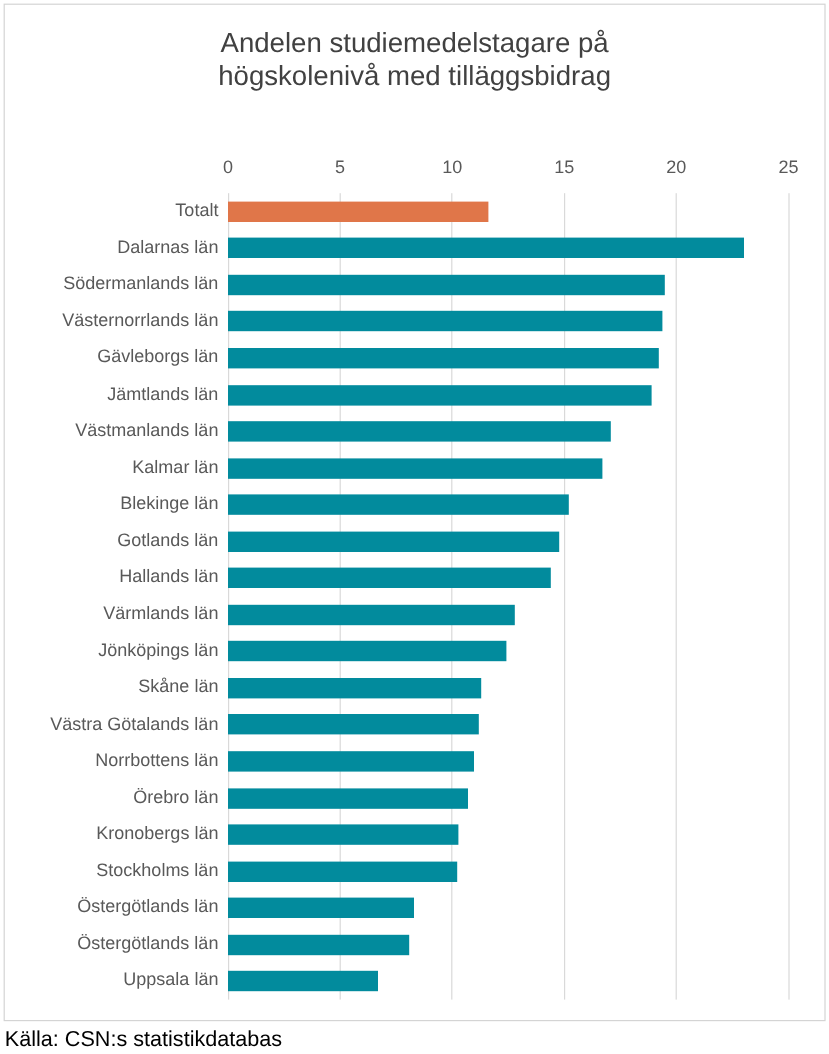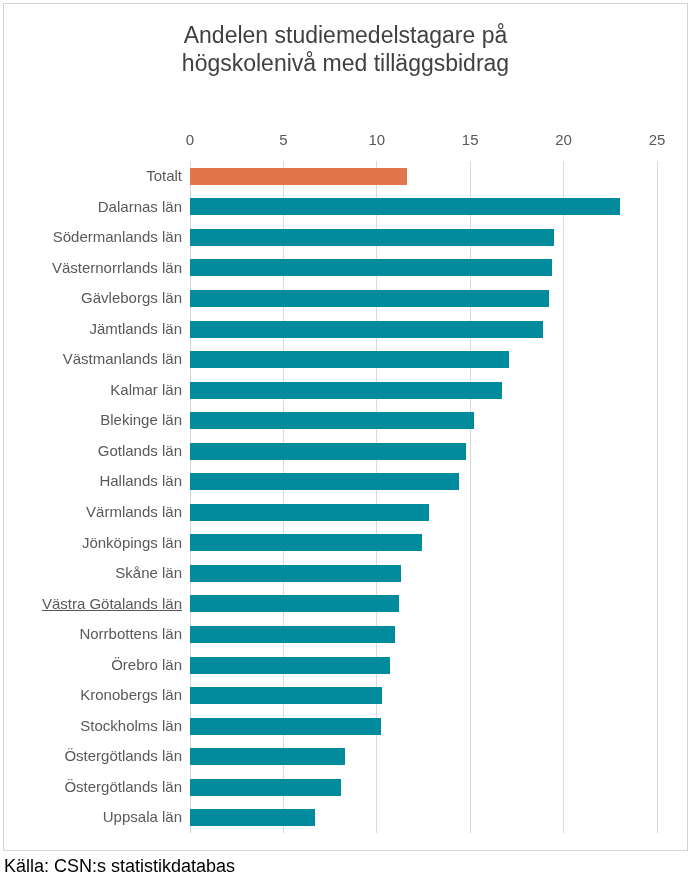--- a/index.html
+++ b/index.html
@@ -89,21 +89,21 @@
       <div class="cat-label" style="top: 435.909px; line-height: 30.5455px;">Gotlands län</div>
       <div class="bar" style="left: 190px; top: 442.682px; width: 276.464px; height: 17px; background: rgb(2, 139, 157);"></div>
       <div class="cat-label" style="top: 466.455px; line-height: 30.5455px;">Hallands län</div>
       <div class="bar" style="left: 190px; top: 473.227px; width: 268.992px; height: 17px; background: rgb(2, 139, 157);"></div>
       <div class="cat-label" style="top: 497px; line-height: 30.5455px;">Värmlands län</div>
       <div class="bar" style="left: 190px; top: 503.773px; width: 239.104px; height: 17px; background: rgb(2, 139, 157);"></div>
       <div class="cat-label" style="top: 527.545px; line-height: 30.5455px;">Jönköpings län</div>
       <div class="bar" style="left: 190px; top: 534.318px; width: 231.632px; height: 17px; background: rgb(2, 139, 157);"></div>
       <div class="cat-label" style="top: 558.091px; line-height: 30.5455px;">Skåne län</div>
       <div class="bar" style="left: 190px; top: 564.864px; width: 211.084px; height: 17px; background: rgb(2, 139, 157);"></div>
-      <div class="cat-label" style="top: 588.636px; line-height: 30.5455px; text-decoration: underline;">Västra Götalands län</div>
+      <div class="cat-label" style="top: 588.636px; line-height: 30.5455px;">Västra Götalands län</div>
       <div class="bar" style="left: 190px; top: 595.409px; width: 209.216px; height: 17px; background: rgb(2, 139, 157);"></div>
       <div class="cat-label" style="top: 619.182px; line-height: 30.5455px;">Norrbottens län</div>
       <div class="bar" style="left: 190px; top: 625.955px; width: 205.48px; height: 17px; background: rgb(2, 139, 157);"></div>
       <div class="cat-label" style="top: 649.727px; line-height: 30.5455px;">Örebro län</div>
       <div class="bar" style="left: 190px; top: 656.5px; width: 199.876px; height: 17px; background: rgb(2, 139, 157);"></div>
       <div class="cat-label" style="top: 680.273px; line-height: 30.5455px;">Kronobergs län</div>
       <div class="bar" style="left: 190px; top: 687.045px; width: 192.404px; height: 17px; background: rgb(2, 139, 157);"></div>
       <div class="cat-label" style="top: 710.818px; line-height: 30.5455px;">Stockholms län</div>
       <div class="bar" style="left: 190px; top: 717.591px; width: 190.536px; height: 17px; background: rgb(2, 139, 157);"></div>
       <div class="cat-label" style="top: 741.364px; line-height: 30.5455px;">Östergötlands län</div>

